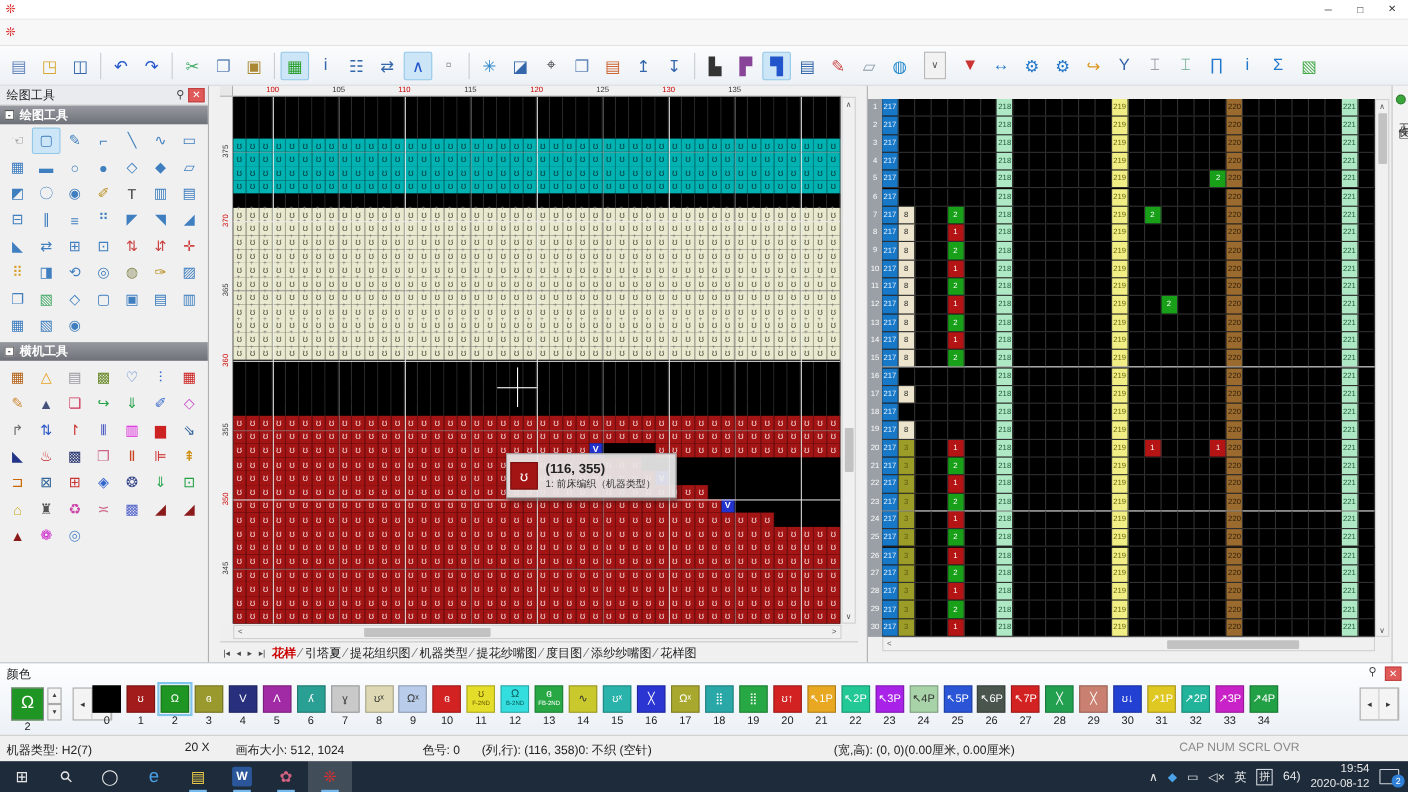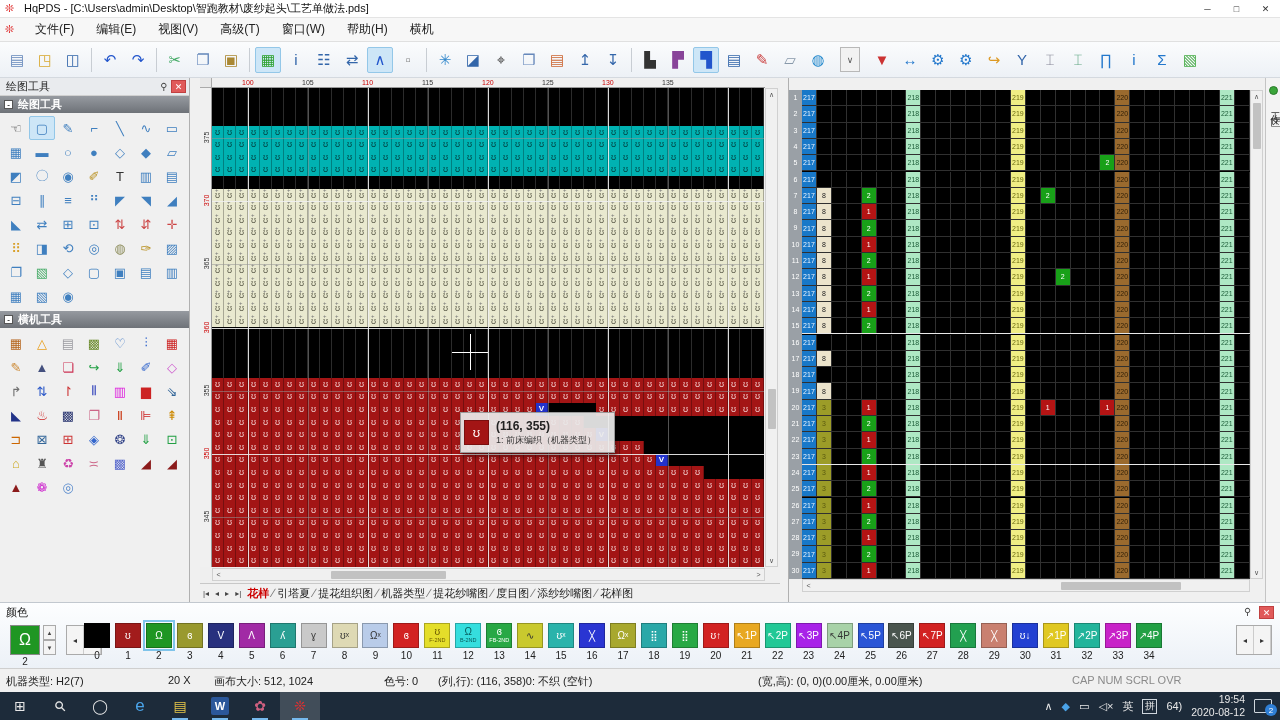--- a/index.html
+++ b/index.html
@@ -125,39 +125,29 @@
   .ime-box{border:1px solid #cfd6dd;width:15px;height:15px;font-size:10px;display:flex;align-items:center;justify-content:center;}
   .clock{text-align:right;font-size:10.5px;line-height:1.25;}
   .note{position:relative;width:18px;height:14px;border:1px solid #cfd6dd;border-radius:1px;}
   .badge{position:absolute;right:-6px;bottom:-4px;width:12px;height:12px;border-radius:50%;background:#2f7fd6;color:#fff;font-size:8px;display:flex;align-items:center;justify-content:center;}
 </style>
 </head>
 <body>
 
 <div class="titlebar">
   <span class="app-icon">❊</span>
-  <span>HqPDS - [C:\Users\admin\Desktop\智跑教材\废纱起头\工艺单做法.pds]</span>
   <div class="win-btns">
     <div class="win-btn">─</div>
     <div class="win-btn">□</div>
     <div class="win-btn">✕</div>
   </div>
 </div>
 
 <div class="menubar">
   <span class="app-icon">❊</span>
-  <div id="menu-items" style="display:flex;">
-      <div class="menu-item">文件(F)</div>
-      <div class="menu-item">编辑(E)</div>
-      <div class="menu-item">视图(V)</div>
-      <div class="menu-item">高级(T)</div>
-      <div class="menu-item">窗口(W)</div>
-      <div class="menu-item">帮助(H)</div>
-      <div class="menu-item">横机</div>
-    </div>
 </div>
 
 <div class="toolbar" id="toolbar">
     <div class="tb-item" style="color: rgb(102, 136, 187);">▤</div>
     <div class="tb-item" style="color: rgb(216, 168, 48);">◳</div>
     <div class="tb-item" style="color: rgb(51, 102, 170);">◫</div>
     <div class="tb-sep"></div>
     <div class="tb-item" style="color: rgb(34, 85, 204);">↶</div>
     <div class="tb-item" style="color: rgb(34, 85, 204);">↷</div>
     <div class="tb-sep"></div>

